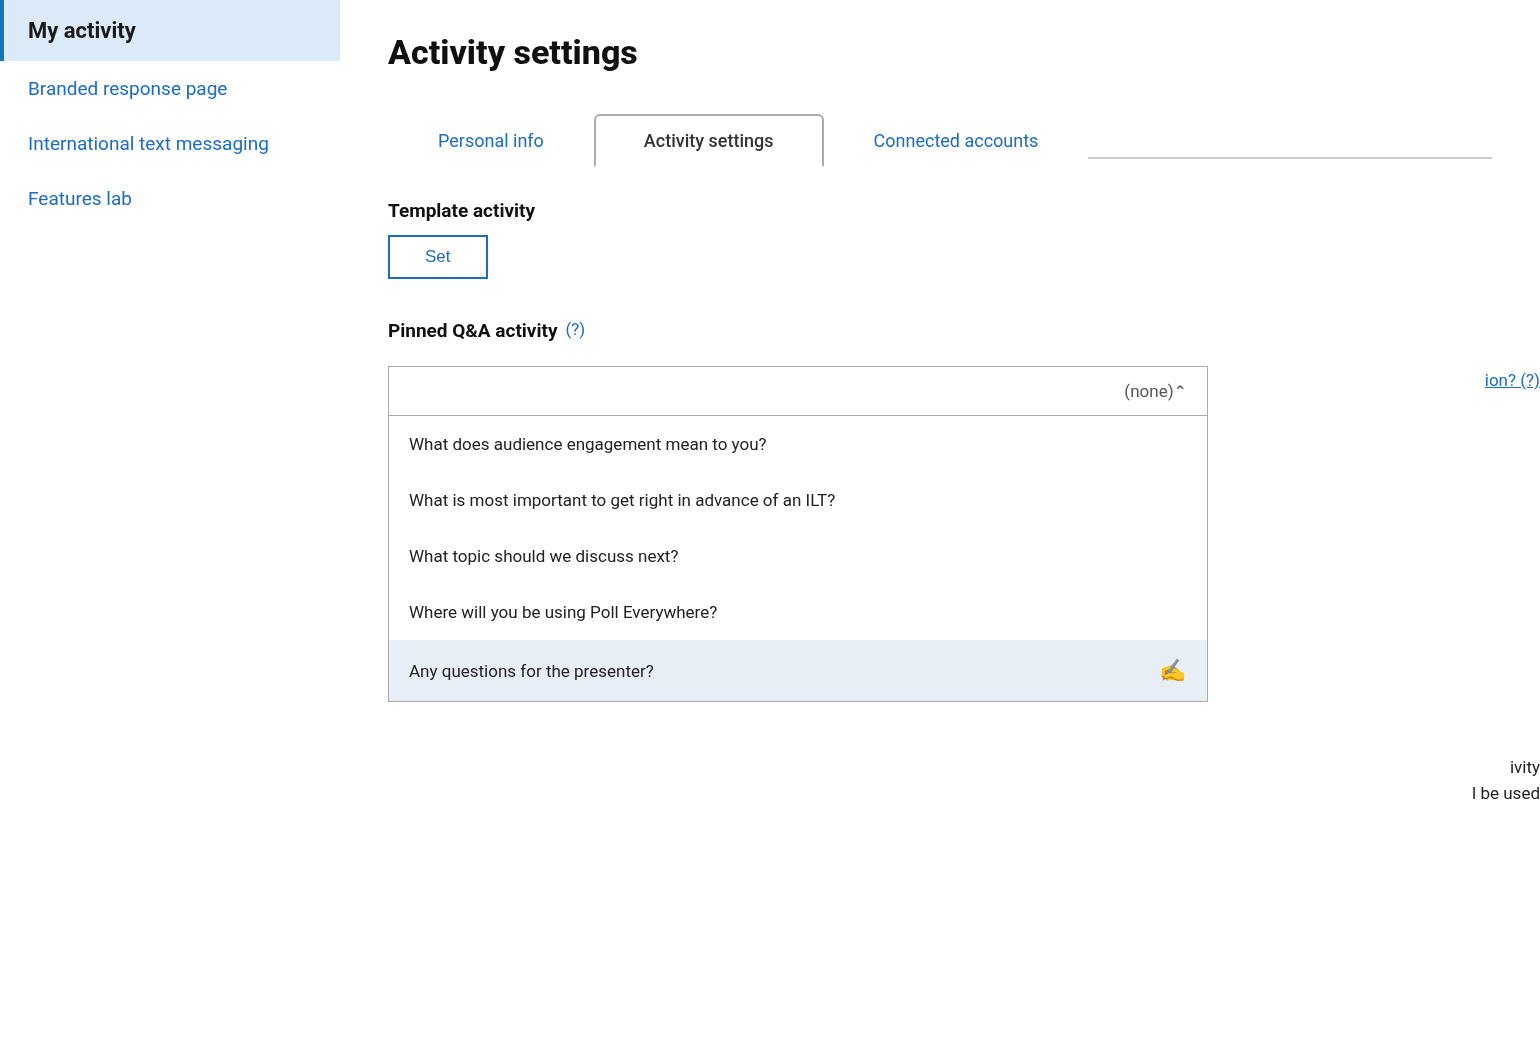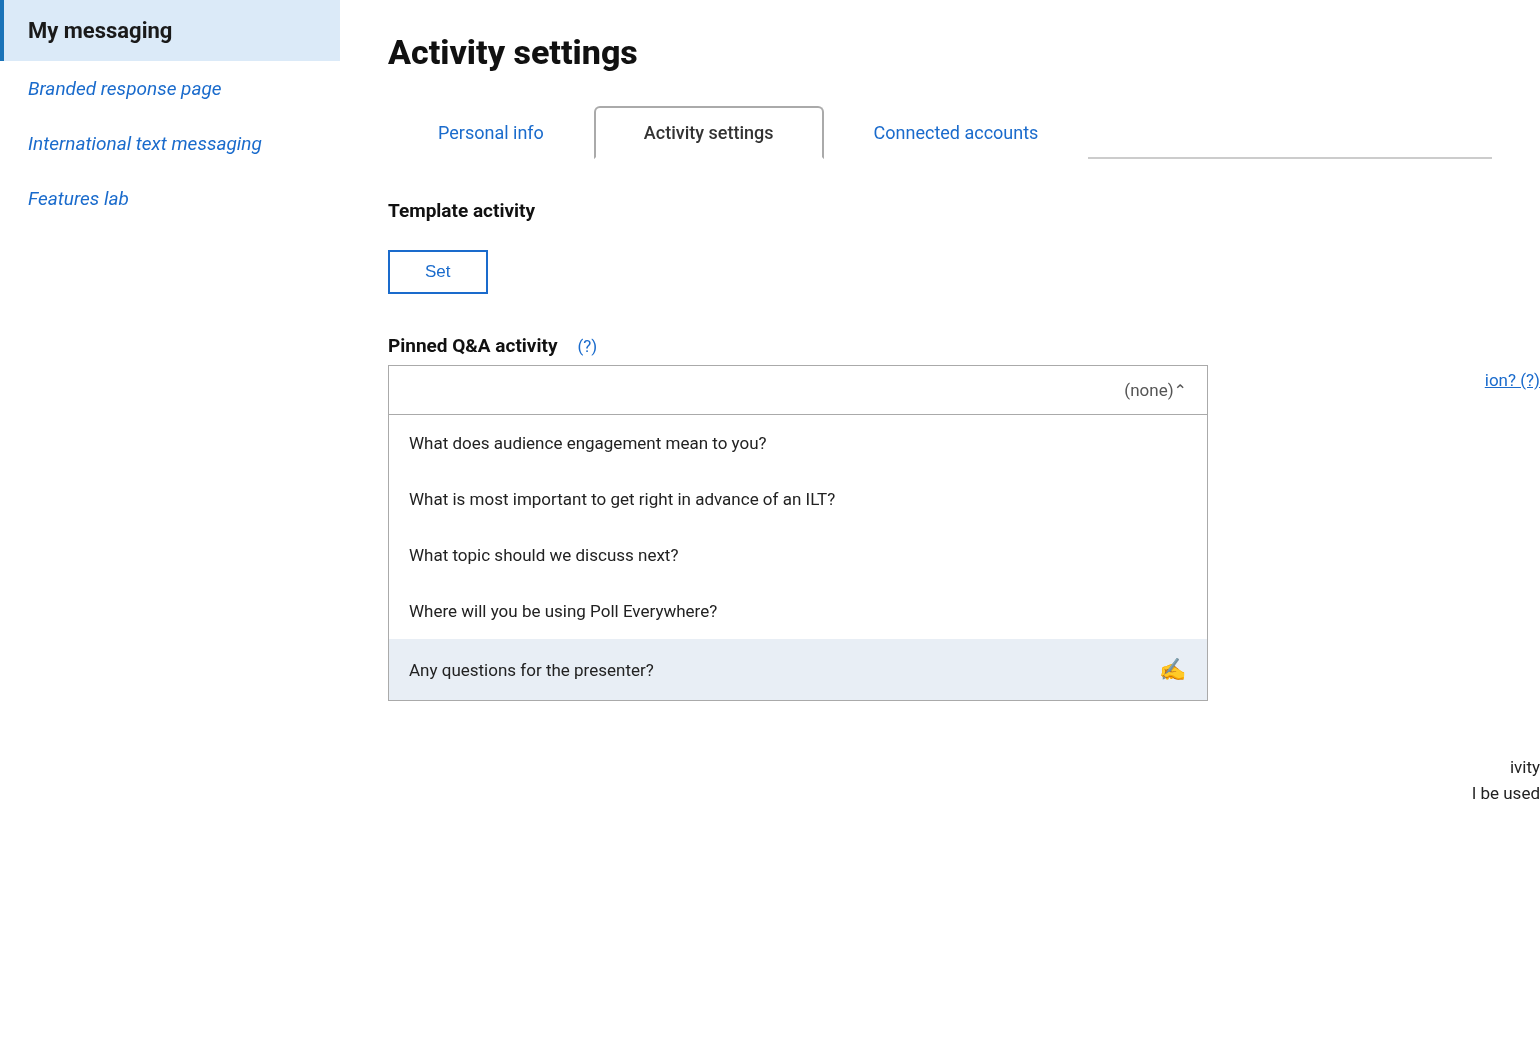--- a/index.html
+++ b/index.html
@@ -36,21 +36,20 @@
       font-weight: 700;
       color: #1a1a1a;
     }
     .sidebar-item-link {
       display: block;
       padding: 16px 20px 16px 28px;
       font-size: 19px;
       color: #1a6bcc;
       text-decoration: none;
       cursor: pointer;
-      font-style: italic;
     }
     
     .main {
       flex: 1;
       padding: 32px 48px 32px 48px;
     }
     .page-title {
       font-size: 34px;
       font-weight: 800;
       color: #111;
@@ -64,58 +63,58 @@
     }
     .tab {
       padding: 14px 48px;
       font-size: 18px;
       cursor: pointer;
       border: 2px solid transparent;
       border-bottom: none;
       color: #1a6bcc;
       background: #fff;
       position: relative;
-      top: 2px;
+      top: 10px;
       text-decoration: none;
     }
     .tab.active {
       border: 2px solid #aaa;
       border-bottom: 2px solid #fff;
       border-radius: 6px 6px 0 0;
       color: #333;
       font-weight: 500;
       background: #fff;
       z-index: 1;
     }
     
     .section-title {
       font-size: 19px;
       font-weight: 700;
       color: #111;
-      margin-bottom: 28px;
+      margin-bottom: 13px;
     }
     .set-button {
       border: 2px solid #1a6bcc;
       background: #fff;
       color: #1a6bcc;
       font-size: 17px;
       font-weight: 400;
       padding: 10px 35px;
       cursor: pointer;
       margin-bottom: 40px;
     }
     
     .pinned-title {
       font-size: 19px;
       font-weight: 700;
       color: #111;
-      margin-bottom: 8px;
-      display: flex;
-      align-items: center;
-      gap: 20px;
+      margin-bottom: 24px;
+      display: flex;
+      align-items: flex-start;
+      gap: 8px;
     }
     .help-badge {
       color: #1a6bcc;
       font-size: 17px;
       font-weight: 400;
       cursor: pointer;
     }
     
     .dropdown-container {
       border: 1.5px solid #aaa;
@@ -151,21 +150,21 @@
       background: #e8eef5;
     }
   </style>
 </head>
 <body>
 
 <div class="layout">
 
   <div class="sidebar">
     <div class="sidebar-item-active">
-      <span>My messaging</span>
+      <span>My activity</span>
     </div>
     <a class="sidebar-item-link">
       <span>Branded response page</span>
     </a>
     <a class="sidebar-item-link">
       <span>International text messaging</span>
     </a>
     <a class="sidebar-item-link">
       <span>Features lab</span>
     </a>

